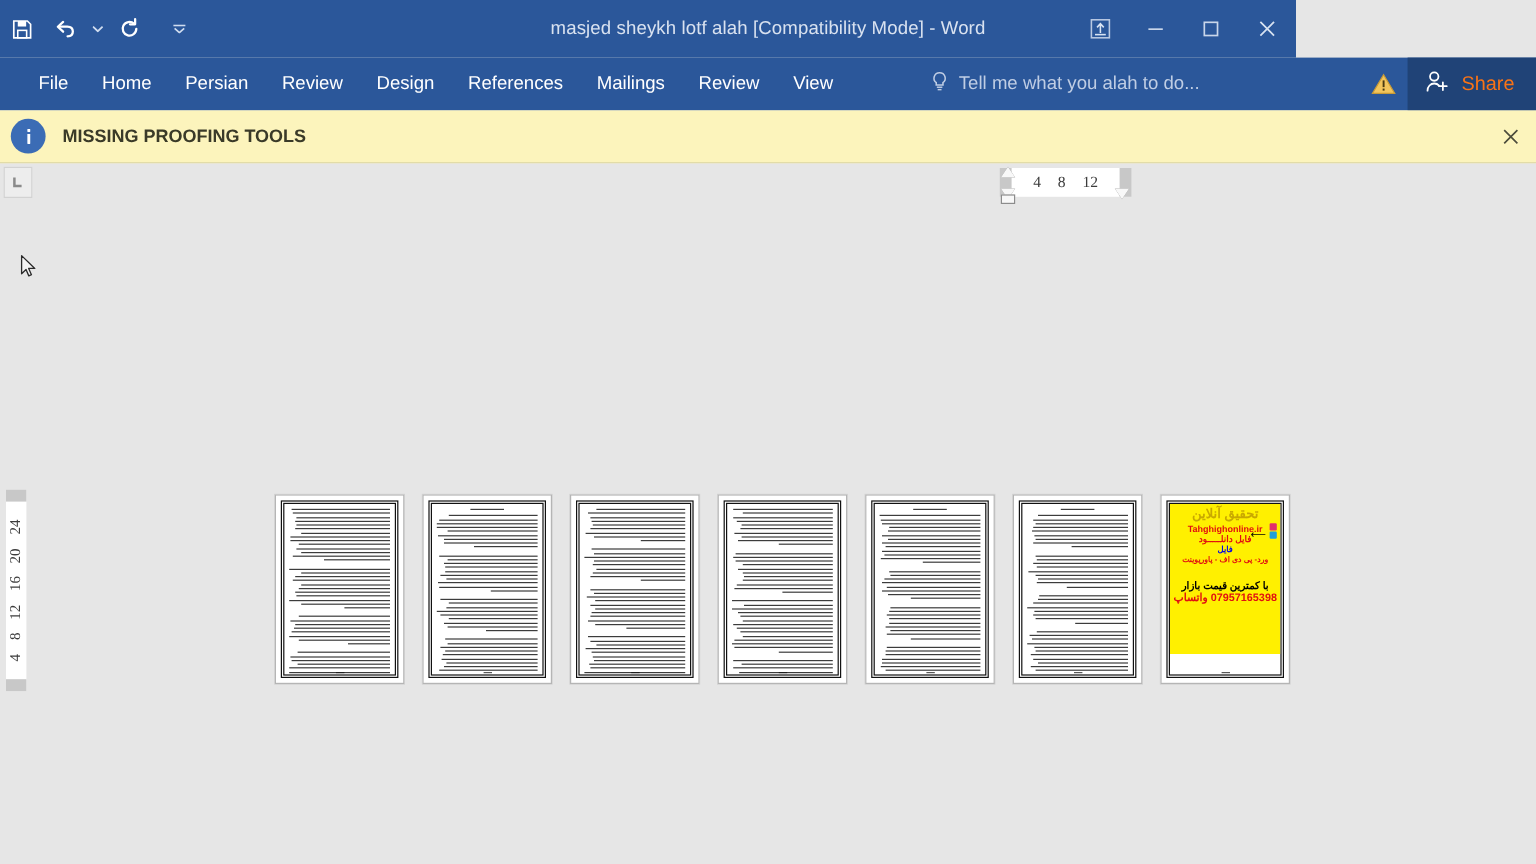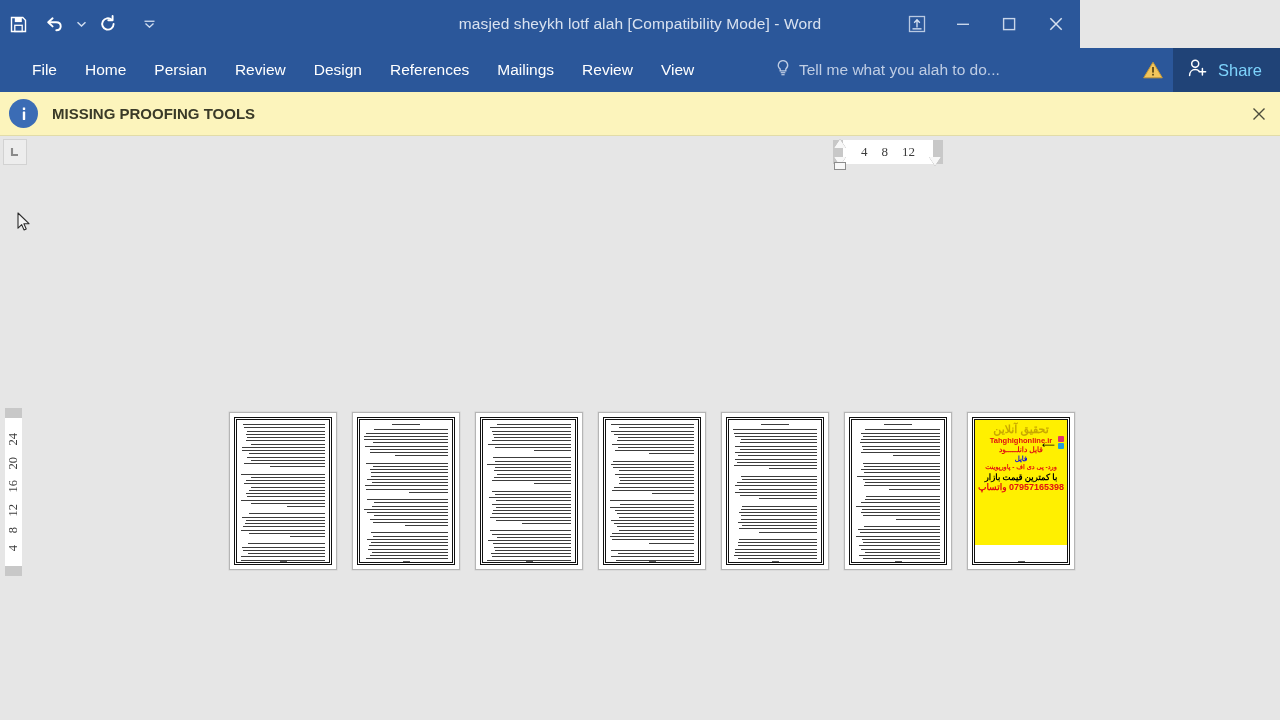--- a/index.html
+++ b/index.html
@@ -53,21 +53,21 @@
     position: absolute; left: 775px; top: 0; height: 44px;
     display: flex; align-items: center; gap: 8px; cursor: text;
   }
   .tellme .tm-text { color: #BFCDE4; font-size: 15.5px; white-space: nowrap; }
   .ribbon-right { position: absolute; right: 0; top: 0; height: 44px; display: flex; align-items: center; }
   .warn-btn { width: 40px; height: 44px; display: flex; align-items: center; justify-content: center; cursor: pointer; }
   .share-btn {
     height: 44px; background: #204377; display: flex; align-items: center;
     gap: 9px; padding: 0 18px 0 14px; cursor: pointer;
   }
-  .share-btn .sh-text { color: #7dd3fc; font-size: 16.5px; }
+  .share-btn .sh-text { color: #f97316; font-size: 16.5px; }
 
   
   .msgbar {
     position: absolute; left: 0; top: 92px; width: 1280px; height: 44px;
     background: #FCF4BC; border-bottom: 1px solid #E2DCA8;
     display: flex; align-items: center;
   }
   .msg-info-icon {
     margin-left: 9px; width: 29px; height: 29px; border-radius: 50%;
     background: #3B6CB5; display: flex; align-items: center; justify-content: center;
@@ -175,21 +175,21 @@
     position: absolute; left: 0; top: 0; right: 0; height: 88%;
     background: #FFF000; display: flex; flex-direction: column;
     align-items: center; justify-content: flex-start; padding-top: 4px;
   }
   .ad-l { width: 100%; text-align: center; line-height: 1.05; direction: rtl; }
   .ad-t1 { font-size: 11px; font-weight: bold; color: #C9A800; letter-spacing: -.4px; }
   .ad-t2 { font-size: 7.5px; font-weight: bold; color: #E11010; margin-top: 1px; }
   .ad-t3 { font-size: 7.5px; font-weight: bold; color: #E11010; margin-top: 2px; }
   .ad-t4 { font-size: 7px; font-weight: bold; color: #0A0AE0; margin-top: 1px; }
   .ad-t5 { font-size: 6.5px; font-weight: bold; color: #E11010; margin-top: 1px; }
-  .ad-t6 { font-size: 8.5px; font-weight: bold; color: #000; margin-top: 3px; }
+  .ad-t6 { font-size: 8.5px; font-weight: bold; color: #000; margin-top: 14px; }
   .ad-t7 { font-size: 9px; font-weight: bold; color: #E11010; margin-top: 1px; }
   .ad-icons { position: absolute; right: 3px; top: 16px; }
   .ad-ic { width: 6px; height: 6px; border-radius: 1px; margin-bottom: 1px; }
   .ad-arrow { position: absolute; right: 12px; top: 20px; font-size: 9px; color: #000; }
 
   
   .cursor { position: absolute; left: 17px; top: 212px; pointer-events: none; }
 </style>
 </head>
 <body>

